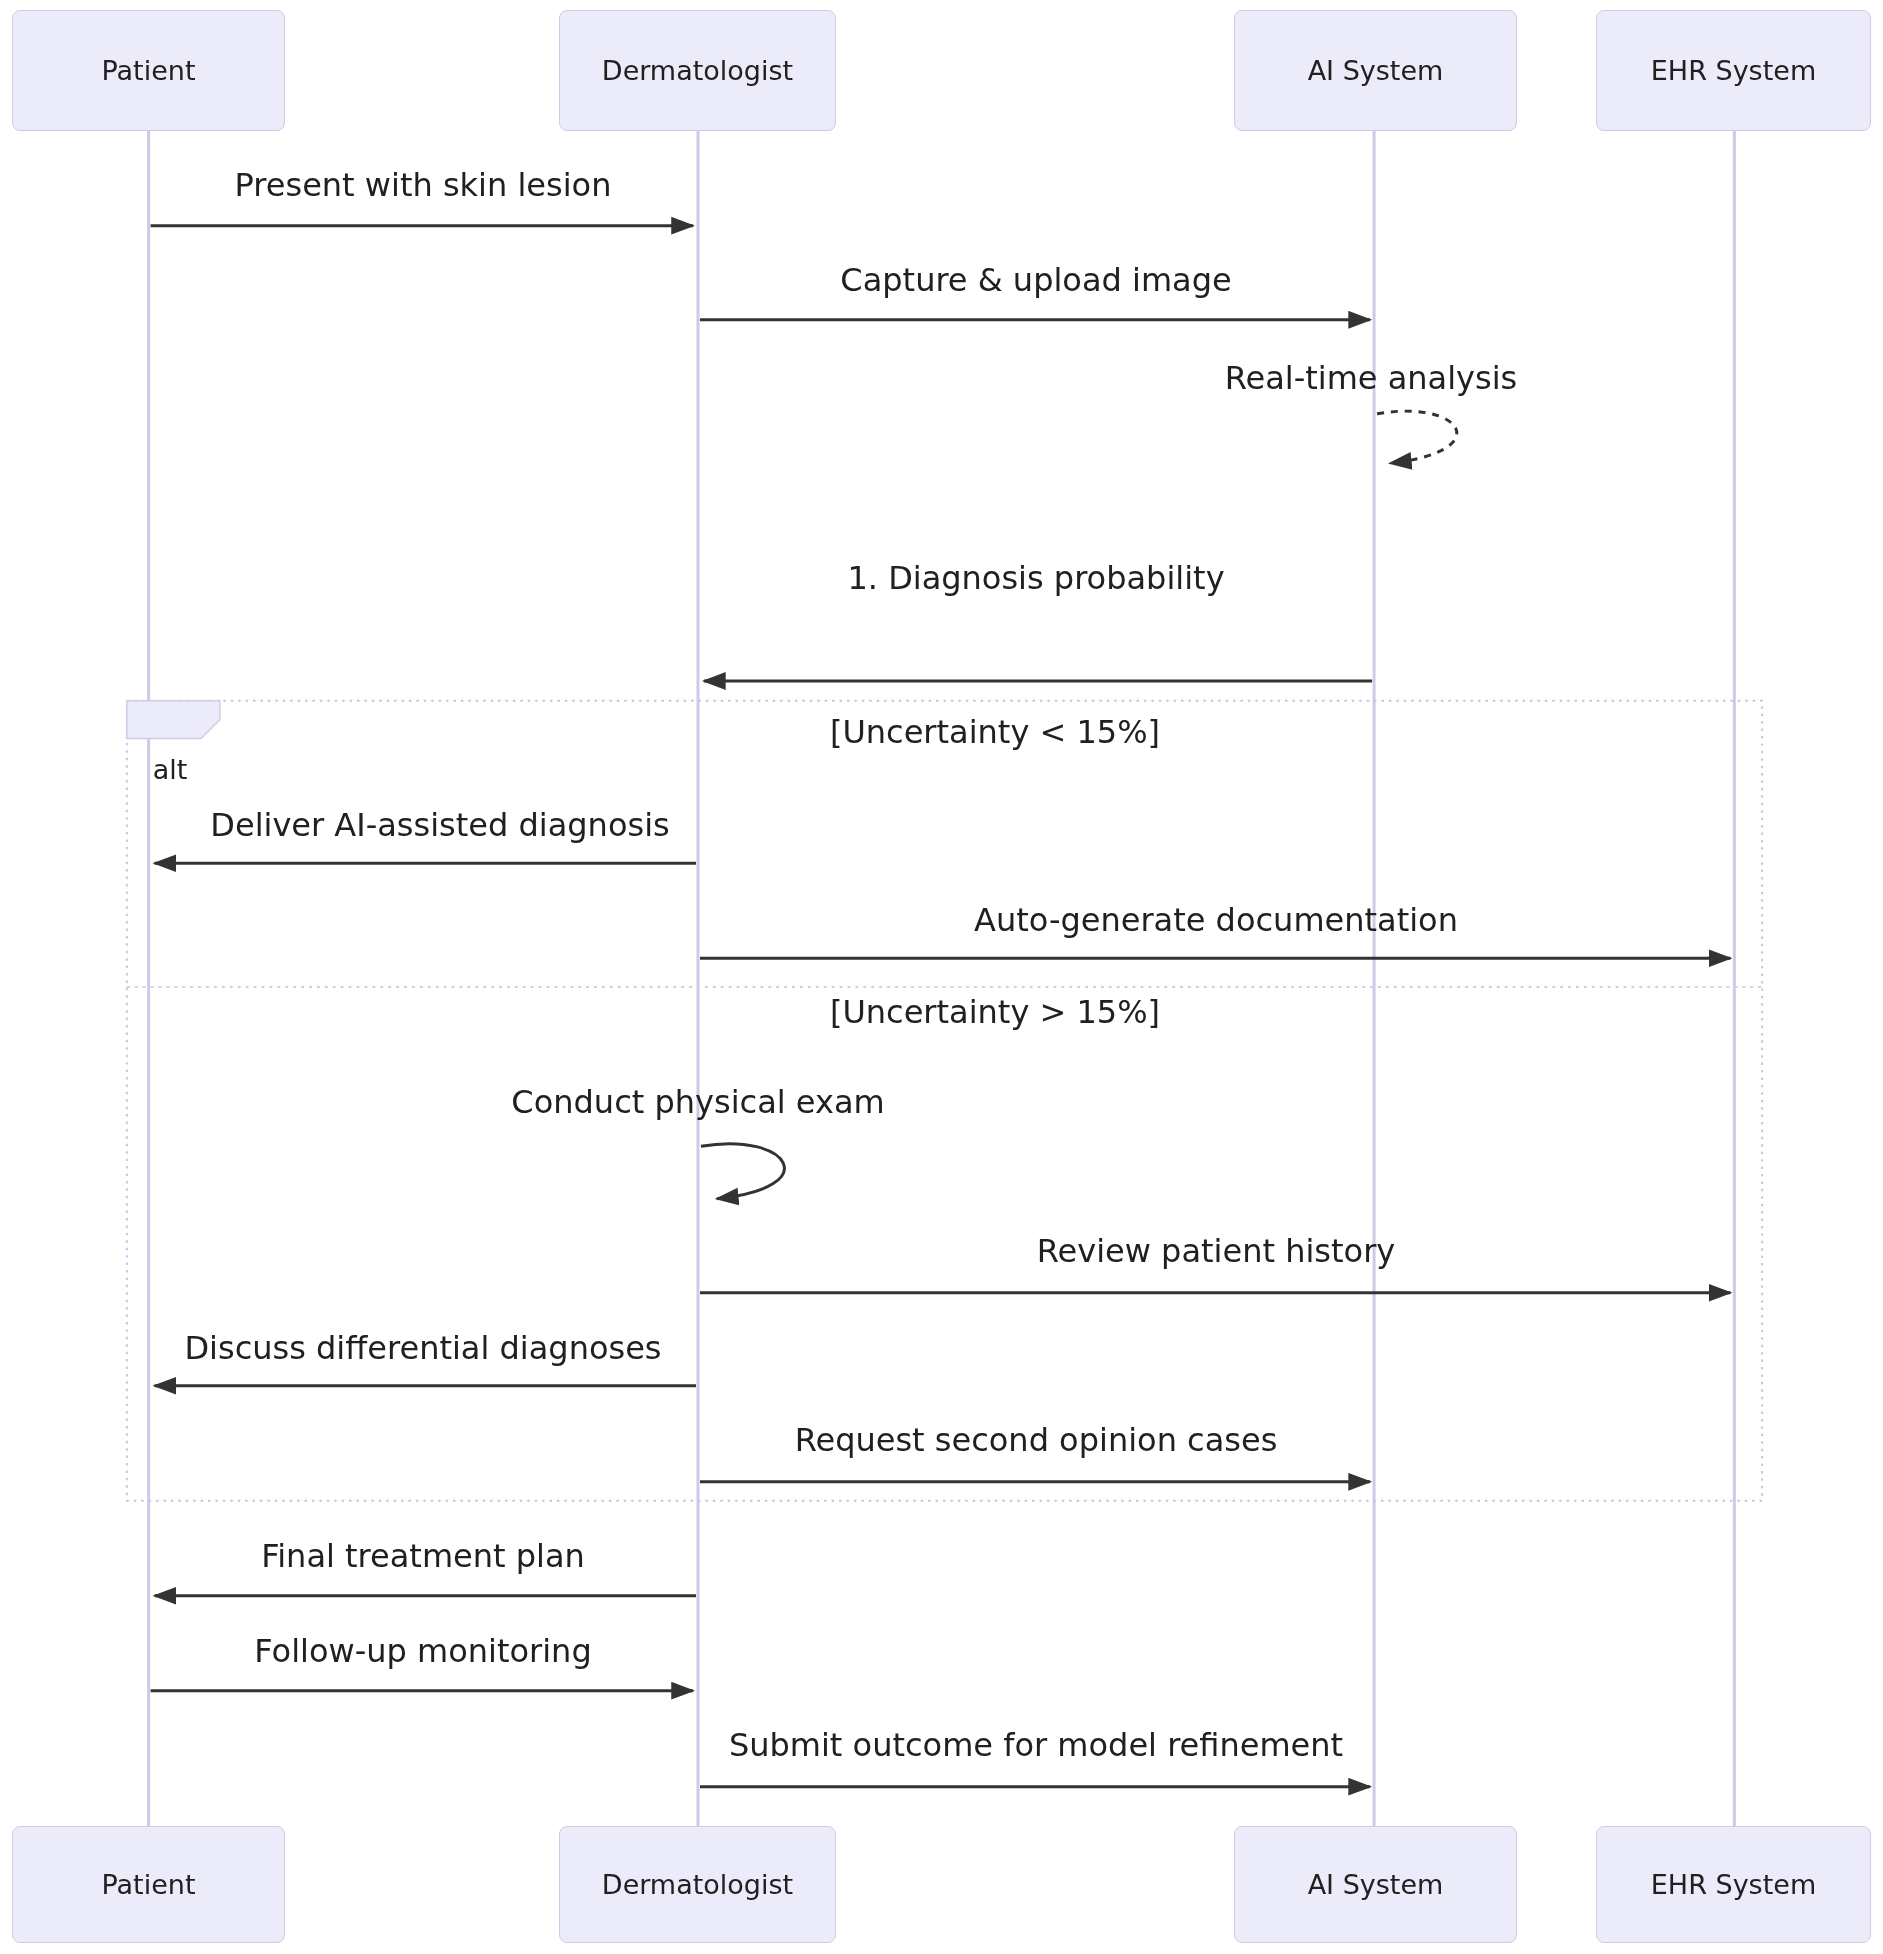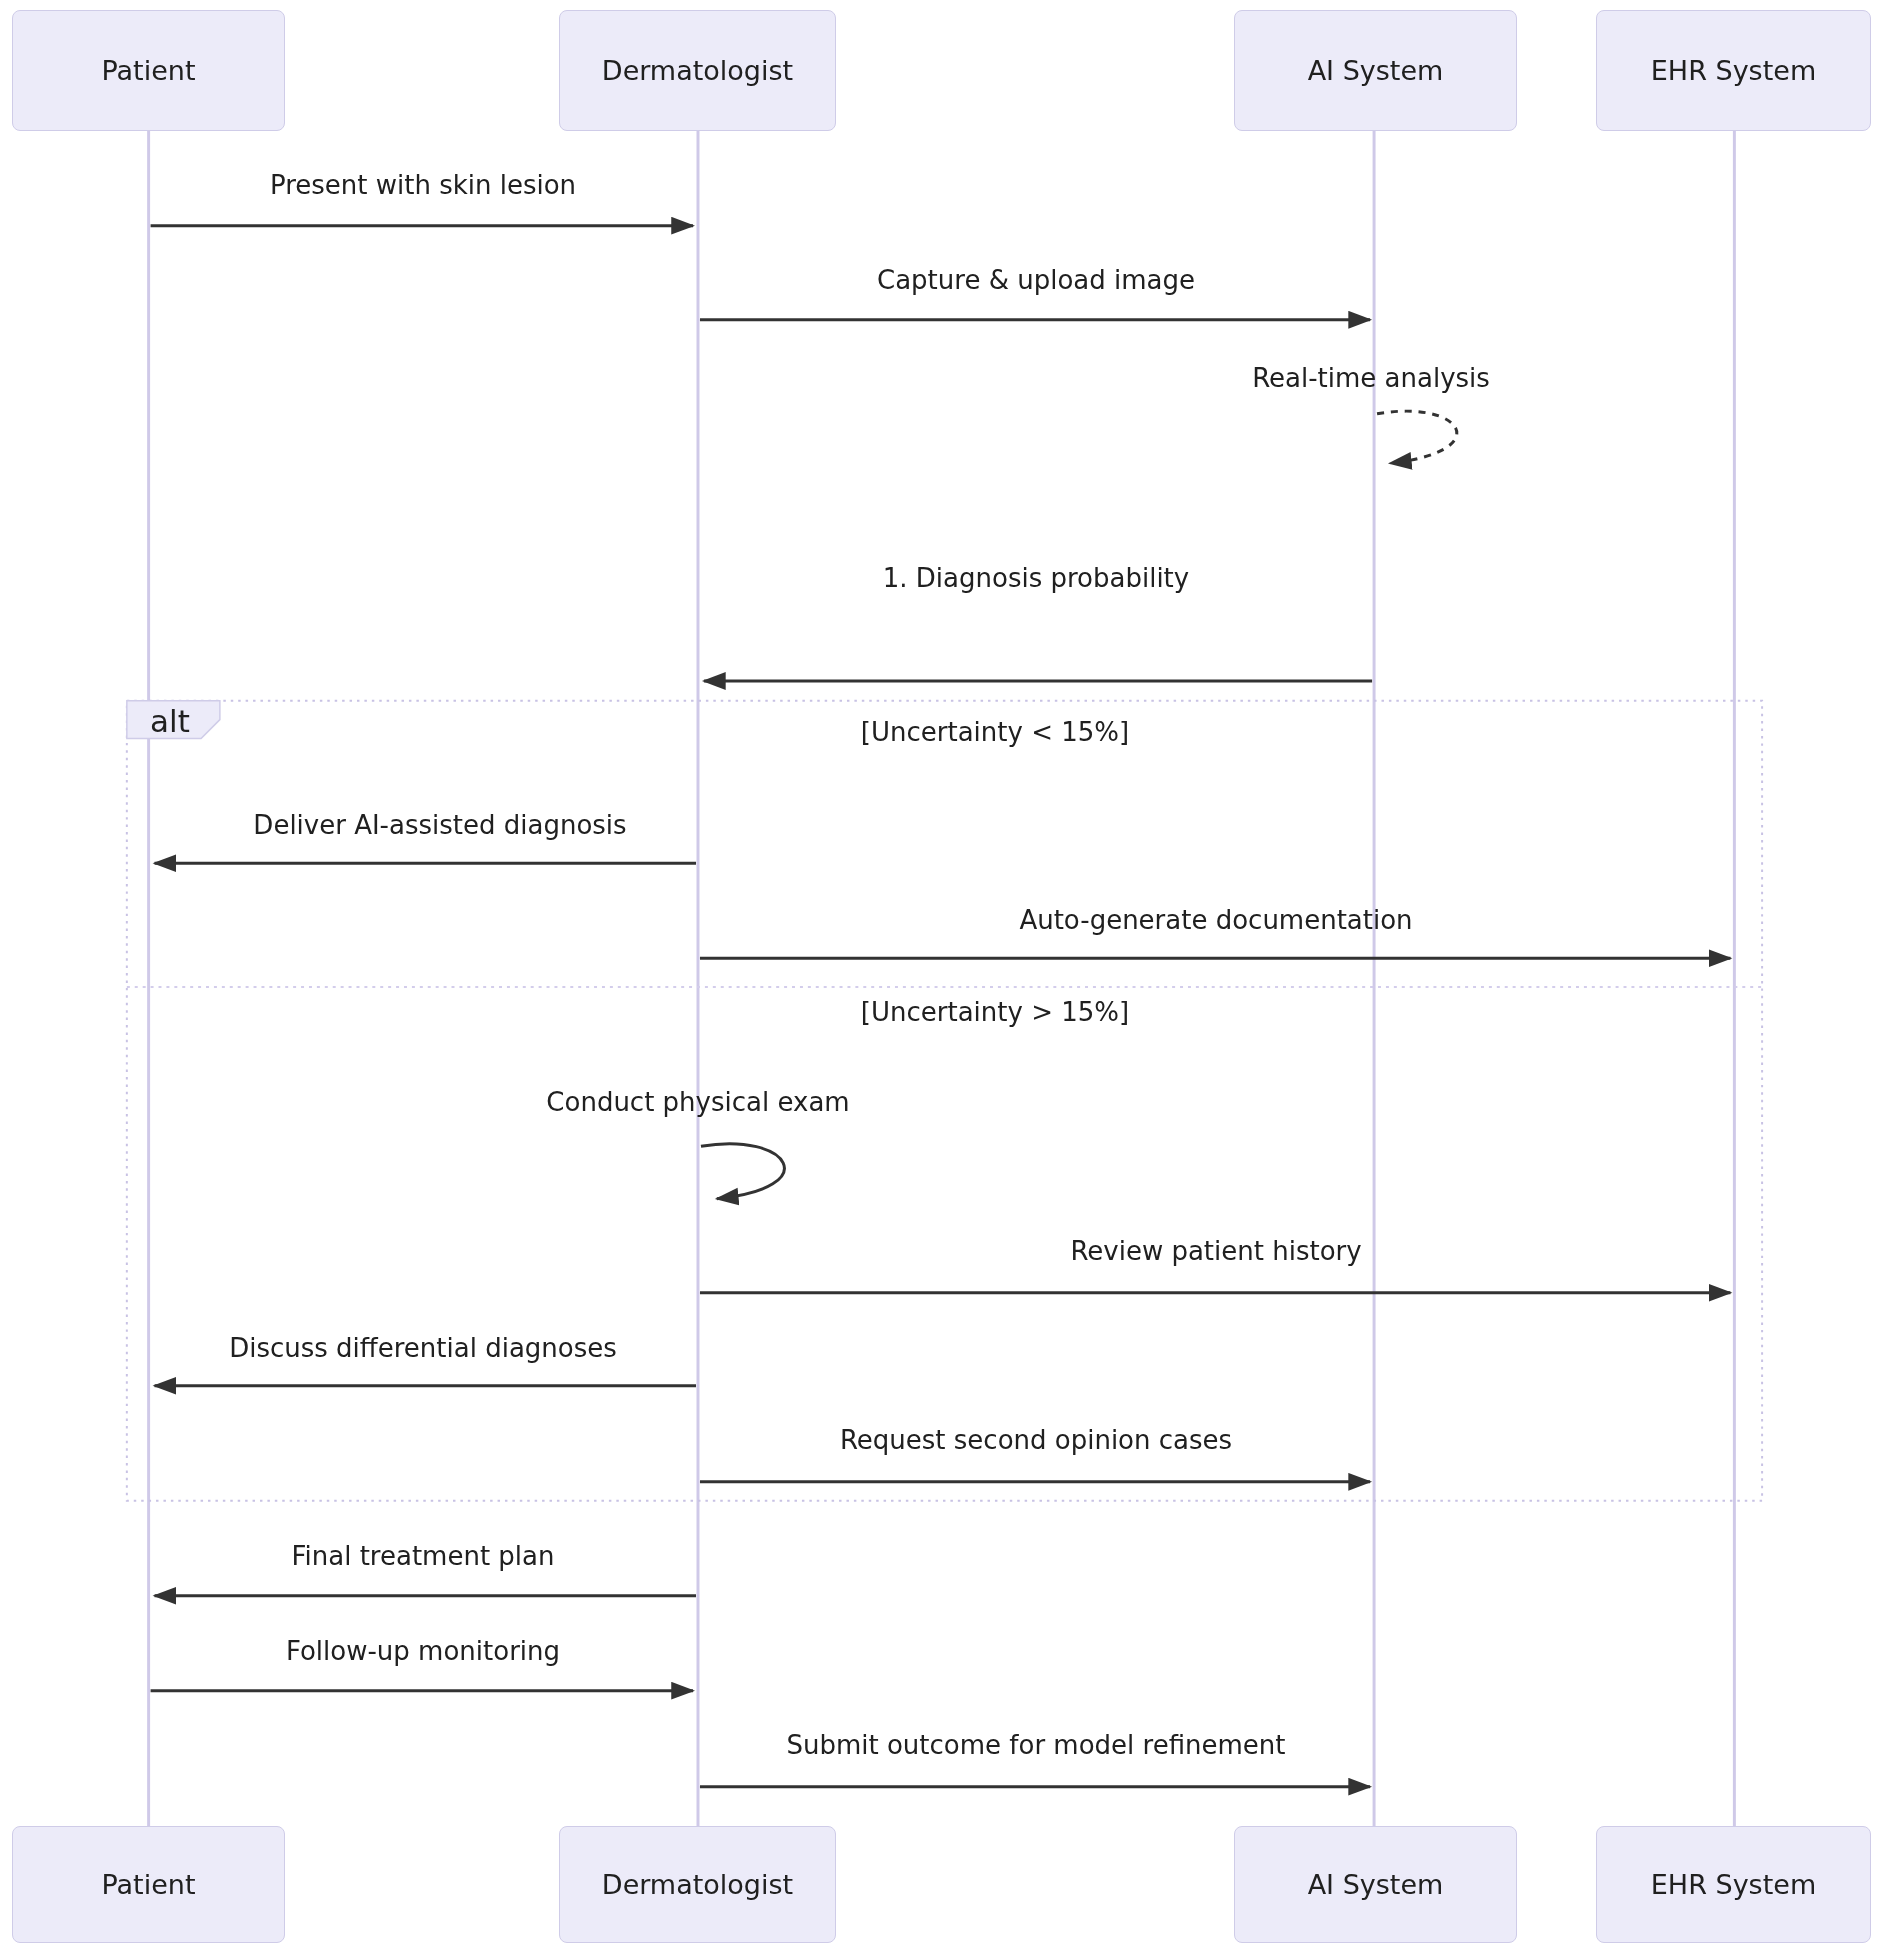--- a/index.html
+++ b/index.html
@@ -44,32 +44,33 @@
     border: 1.5px solid var(--actor-border);
     border-radius: 8px;
     font-size: 27px;
     color: var(--text);
     text-align: center;
   }
   .label {
     position: absolute;
     transform: translate(-50%, -50%);
     white-space: nowrap;
-    font-size: 26px;
+    font-size: 32px;
     color: var(--text);
     text-align: center;
     line-height: 34px;
   }
   .label.multiline { white-space: normal; width: 455px; }
   .alt-tab-text {
     position: absolute;
     transform: translate(-50%, -50%);
-    font-size: 31px;
+    font-size: 27px;
     color: var(--text);
     white-space: nowrap;
+    margin-top: 48px;
   }
 </style>
 </head>
 <body>
 
 <div class="diagram">
 
   <svg class="layer" viewBox="0 0 1902 1974">
     <defs>
       <marker id="arrowhead" markerUnits="userSpaceOnUse" markerWidth="26" markerHeight="20" refX="22" refY="9" orient="auto">

